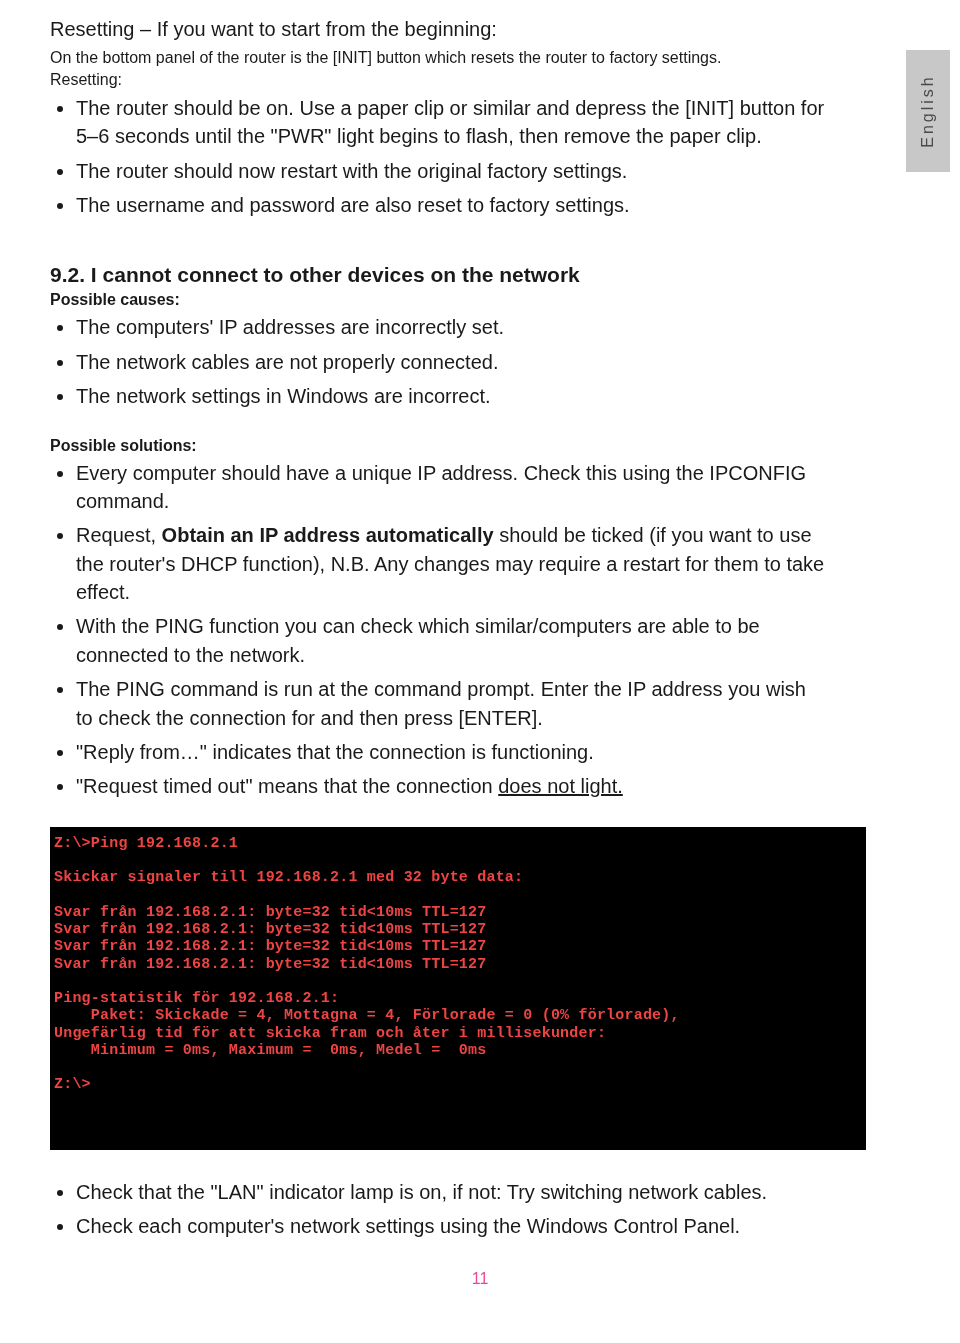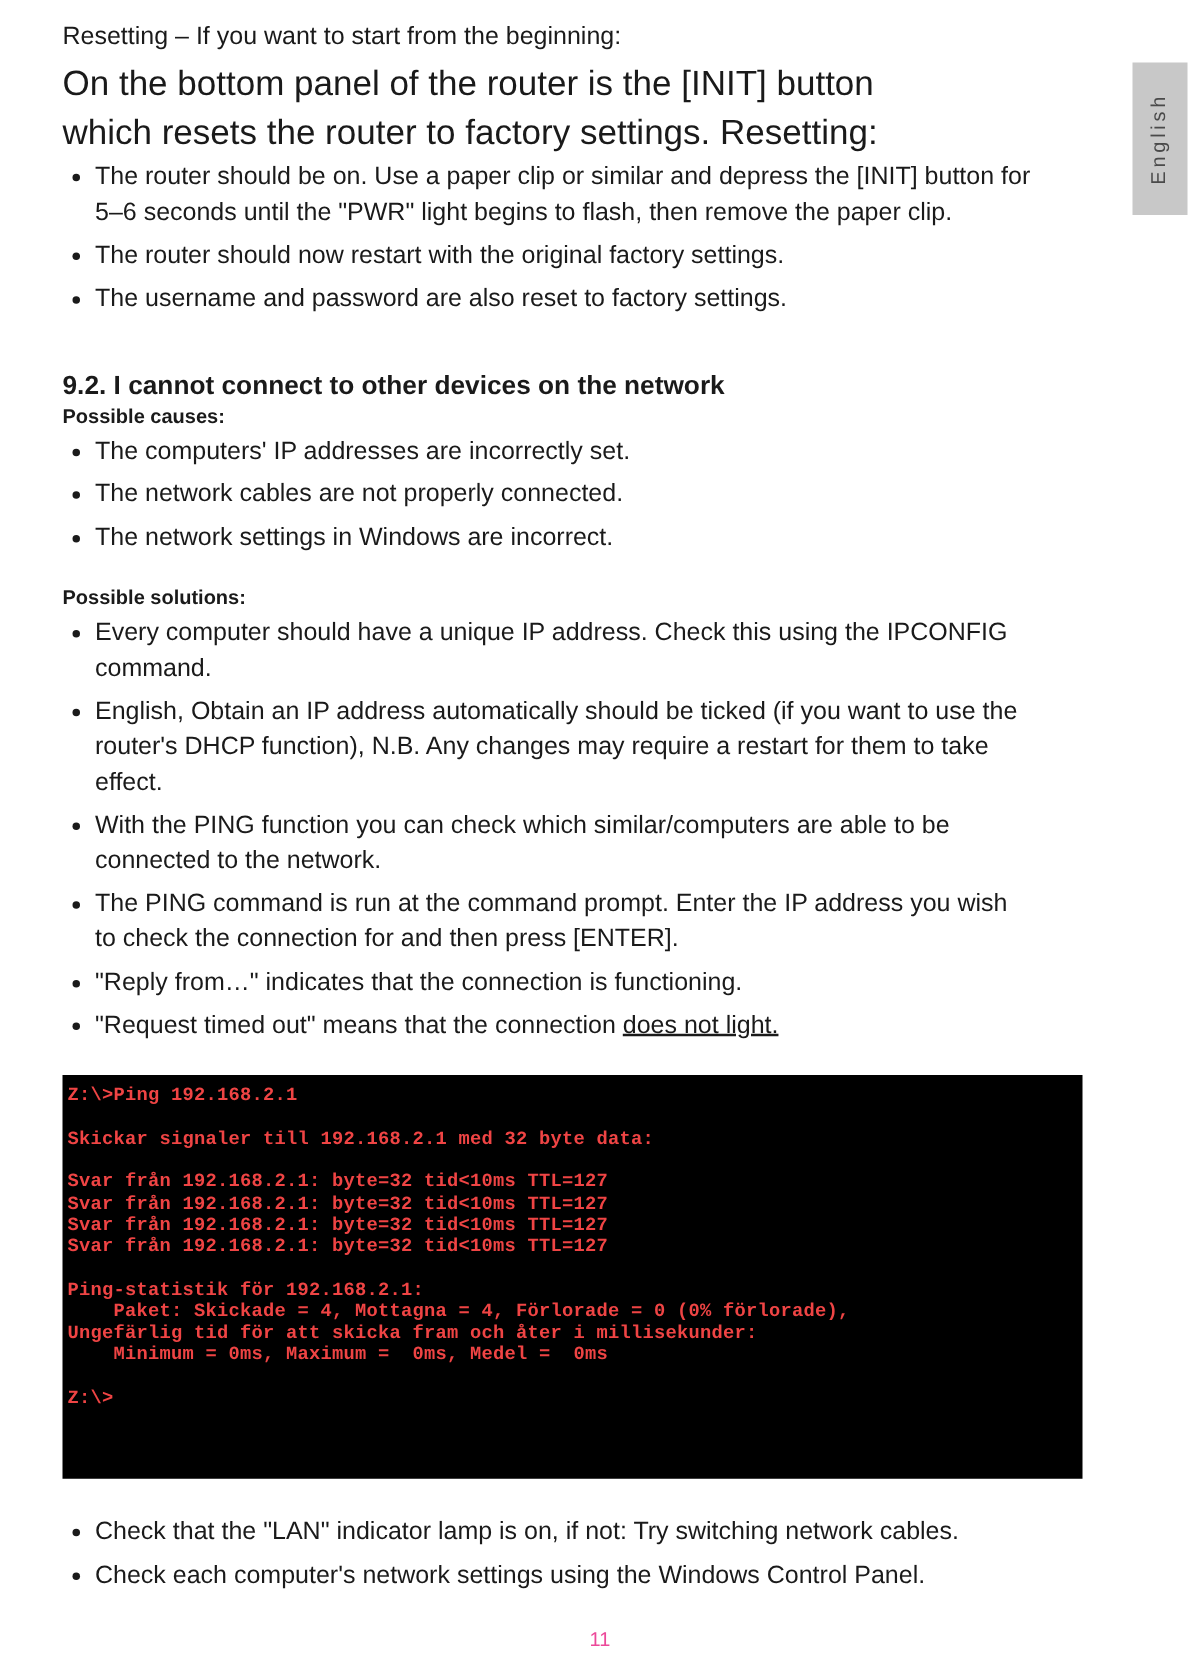--- a/index.html
+++ b/index.html
@@ -37,21 +37,21 @@
   }
   h3.intro-heading {
     font-size: 20px;
     font-weight: normal;
     margin: 0 0 6px 0;
   }
   h3.intro-heading .bold-prefix {
     font-weight: normal;
   }
   p.intro-text {
-    font-size: 28px;
+    font-size: 16px;
     margin: 4px 0 2px 0;
     line-height: 1.4;
     max-width: 720px;
   }
   ul.bullets {
     margin: 0 0 26px 0;
     padding-left: 26px;
     max-width: 750px;
   }
   ul.bullets li {
@@ -62,21 +62,21 @@
   h3.section-heading {
     font-size: 21px;
     font-weight: bold;
     margin: 44px 0 4px 0;
   }
   p.sub-label {
     font-size: 16px;
     font-weight: bold;
     margin: 0 0 4px 0;
   }
-  .solutions-list li span.bold { font-weight: normal; }
+  .solutions-list li span.bold { font-weight: bold; }
   .underline { text-decoration: underline; }
   .terminal {
     margin: 10px 0 28px 0;
     width: 808px;
     background: #000;
     color: #ef4444;
     font-family: "Courier New", monospace;
     font-size: 15px;
     font-weight: bold;
     line-height: 1.15;
@@ -118,21 +118,21 @@
   <ul class="bullets">
     <li>The computers' IP addresses are incorrectly set.</li>
     <li>The network cables are not properly connected.</li>
     <li>The network settings in Windows are incorrect.</li>
   </ul>
 
   <p class="sub-label">Possible solutions:</p>
   <ul class="bullets solutions-list">
     <li>Every computer should have a unique IP address. Check this using the IPCONFIG command.</li>
     <li>
-      <span>English, </span><span class="bold">Obtain an IP address automatically</span><span> should be ticked (if you want to use the router's DHCP function), N.B. Any changes may require a restart for them to take effect.</span>
+      <span>Request, </span><span class="bold">Obtain an IP address automatically</span><span> should be ticked (if you want to use the router's DHCP function), N.B. Any changes may require a restart for them to take effect.</span>
     </li>
     <li>With the PING function you can check which similar/computers are able to be connected to the network.</li>
     <li>The PING command is run at the command prompt. Enter the IP address you wish to check the connection for and then press [ENTER].</li>
     <li>"Reply from…" indicates that the connection is functioning.</li>
     <li>
       <span>"Request timed out" means that the connection </span><span class="underline">does not light.</span>
     </li>
   </ul>
 
   <div class="terminal">Z:\&gt;Ping 192.168.2.1

